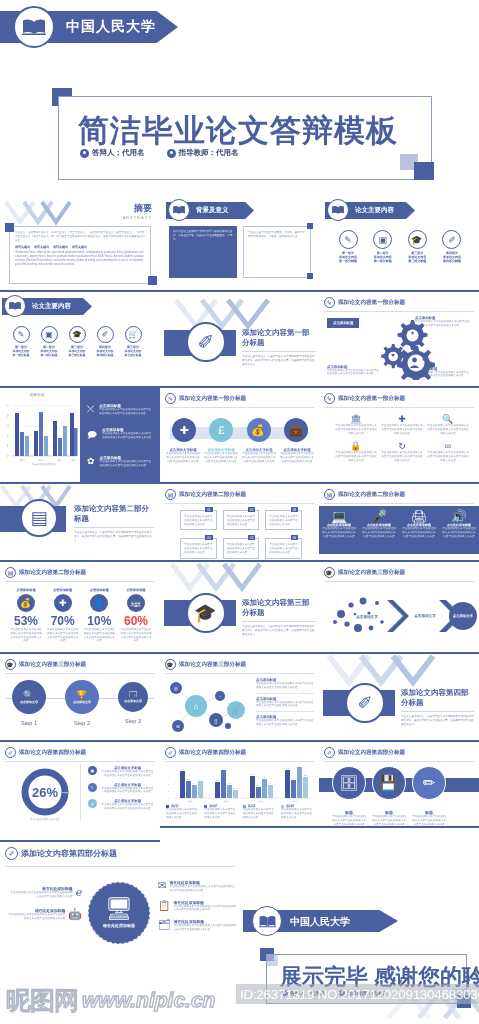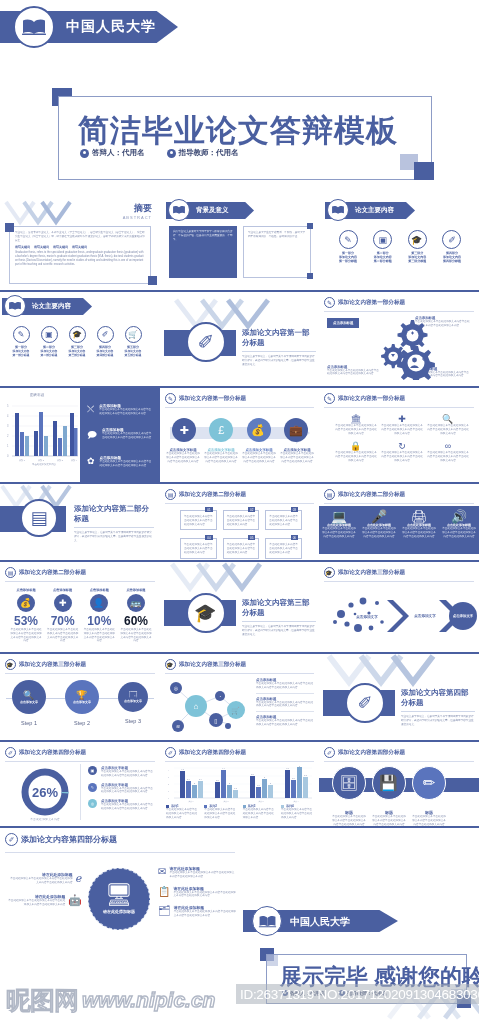--- a/index.html
+++ b/index.html
@@ -605,21 +605,21 @@
         </div>
         <div style="width:32px;text-align:center">
           <div style="font-size:3.2px;font-weight:bold;color:#4a5fa0">点击添加标题</div>
           <div class="cir" style="width:18px;height:18px;background:#4a5fa0;margin:2px auto;font-size:9px;">👤</div>
           <div style="font-size:12px;font-weight:bold;color:#4a5fa0">10%</div>
           <div class="lorem">单击此处添加文本单击此处添加文本内容单击此处添加文本内容单击此处添加文本内容</div>
         </div>
         <div style="width:32px;text-align:center">
           <div style="font-size:3.2px;font-weight:bold;color:#4a5fa0">点击添加标题</div>
           <div class="cir" style="width:18px;height:18px;background:#4a5fa0;margin:2px auto;font-size:9px;">🚌</div>
-          <div style="font-size:12px;font-weight:bold;color:#0f172a">60%</div>
+          <div style="font-size:12px;font-weight:bold;color:#ef4444">60%</div>
           <div class="lorem">单击此处添加文本单击此处添加文本内容单击此处添加文本内容单击此处添加文本内容</div>
         </div>
       </div>
     </div>
 
     <div class="slide" style="width:159px;height:92px;">
       <svg style="position:absolute;left:8px;top:0;opacity:.5" width="110" height="38" viewBox="0 0 110 38">
         <g fill="none" stroke-width="5">
           <polyline points="4,2 22,26 40,2" stroke="#cdd8ec"></polyline>
           <polyline points="30,2 48,26 66,2" stroke="#9db3d6"></polyline>
@@ -752,21 +752,21 @@
       <div style="position:absolute;left:82px;top:34px;width:74px;">
         <div style="font-size:7.5px;font-weight:bold;color:#4a5fa0">添加论文内容第四部分标题</div>
         <div style="height:1px;background:#cfd7e9;margin:3px 0;"></div>
         <div class="lorem">毕业论文是学术论文，它是对于某个科学领域或者学术问题进行研究探讨，表述科学研究成果的理论文章，也是高等学校毕业生提交的论文。</div>
       </div>
     </div>
   </div>
 
   <div class="row">
 
-    <div class="slide" style="width:160px;height:86px;">
+    <div class="slide" style="width:160px;height:100px;text-align:center;">
       <div class="s-hd">
         <span class="ic">✐</span>
         <span class="tx">添加论文内容第四部分标题</span>
       </div>
       <div class="s-hd-rule"></div>
       <svg style="position:absolute;left:14px;top:24px;" width="62" height="58" viewBox="0 0 62 58">
         <circle cx="31" cy="26" r="20" fill="none" stroke="#4a5fa0" stroke-width="7"></circle>
         <circle cx="31" cy="26" r="20" fill="none" stroke="#7ec3d8" stroke-width="7" stroke-dasharray="32.7 125.6" stroke-dashoffset="31.4"></circle>
         <text x="31" y="31" font-size="13" font-weight="bold" fill="#4a5fa0" text-anchor="middle" font-family="Liberation Sans">26%</text>
         <text x="31" y="54" font-size="2.6" fill="#8c96b4" text-anchor="middle" font-family="Liberation Sans">单击·此处·添加·文本·内容</text>

